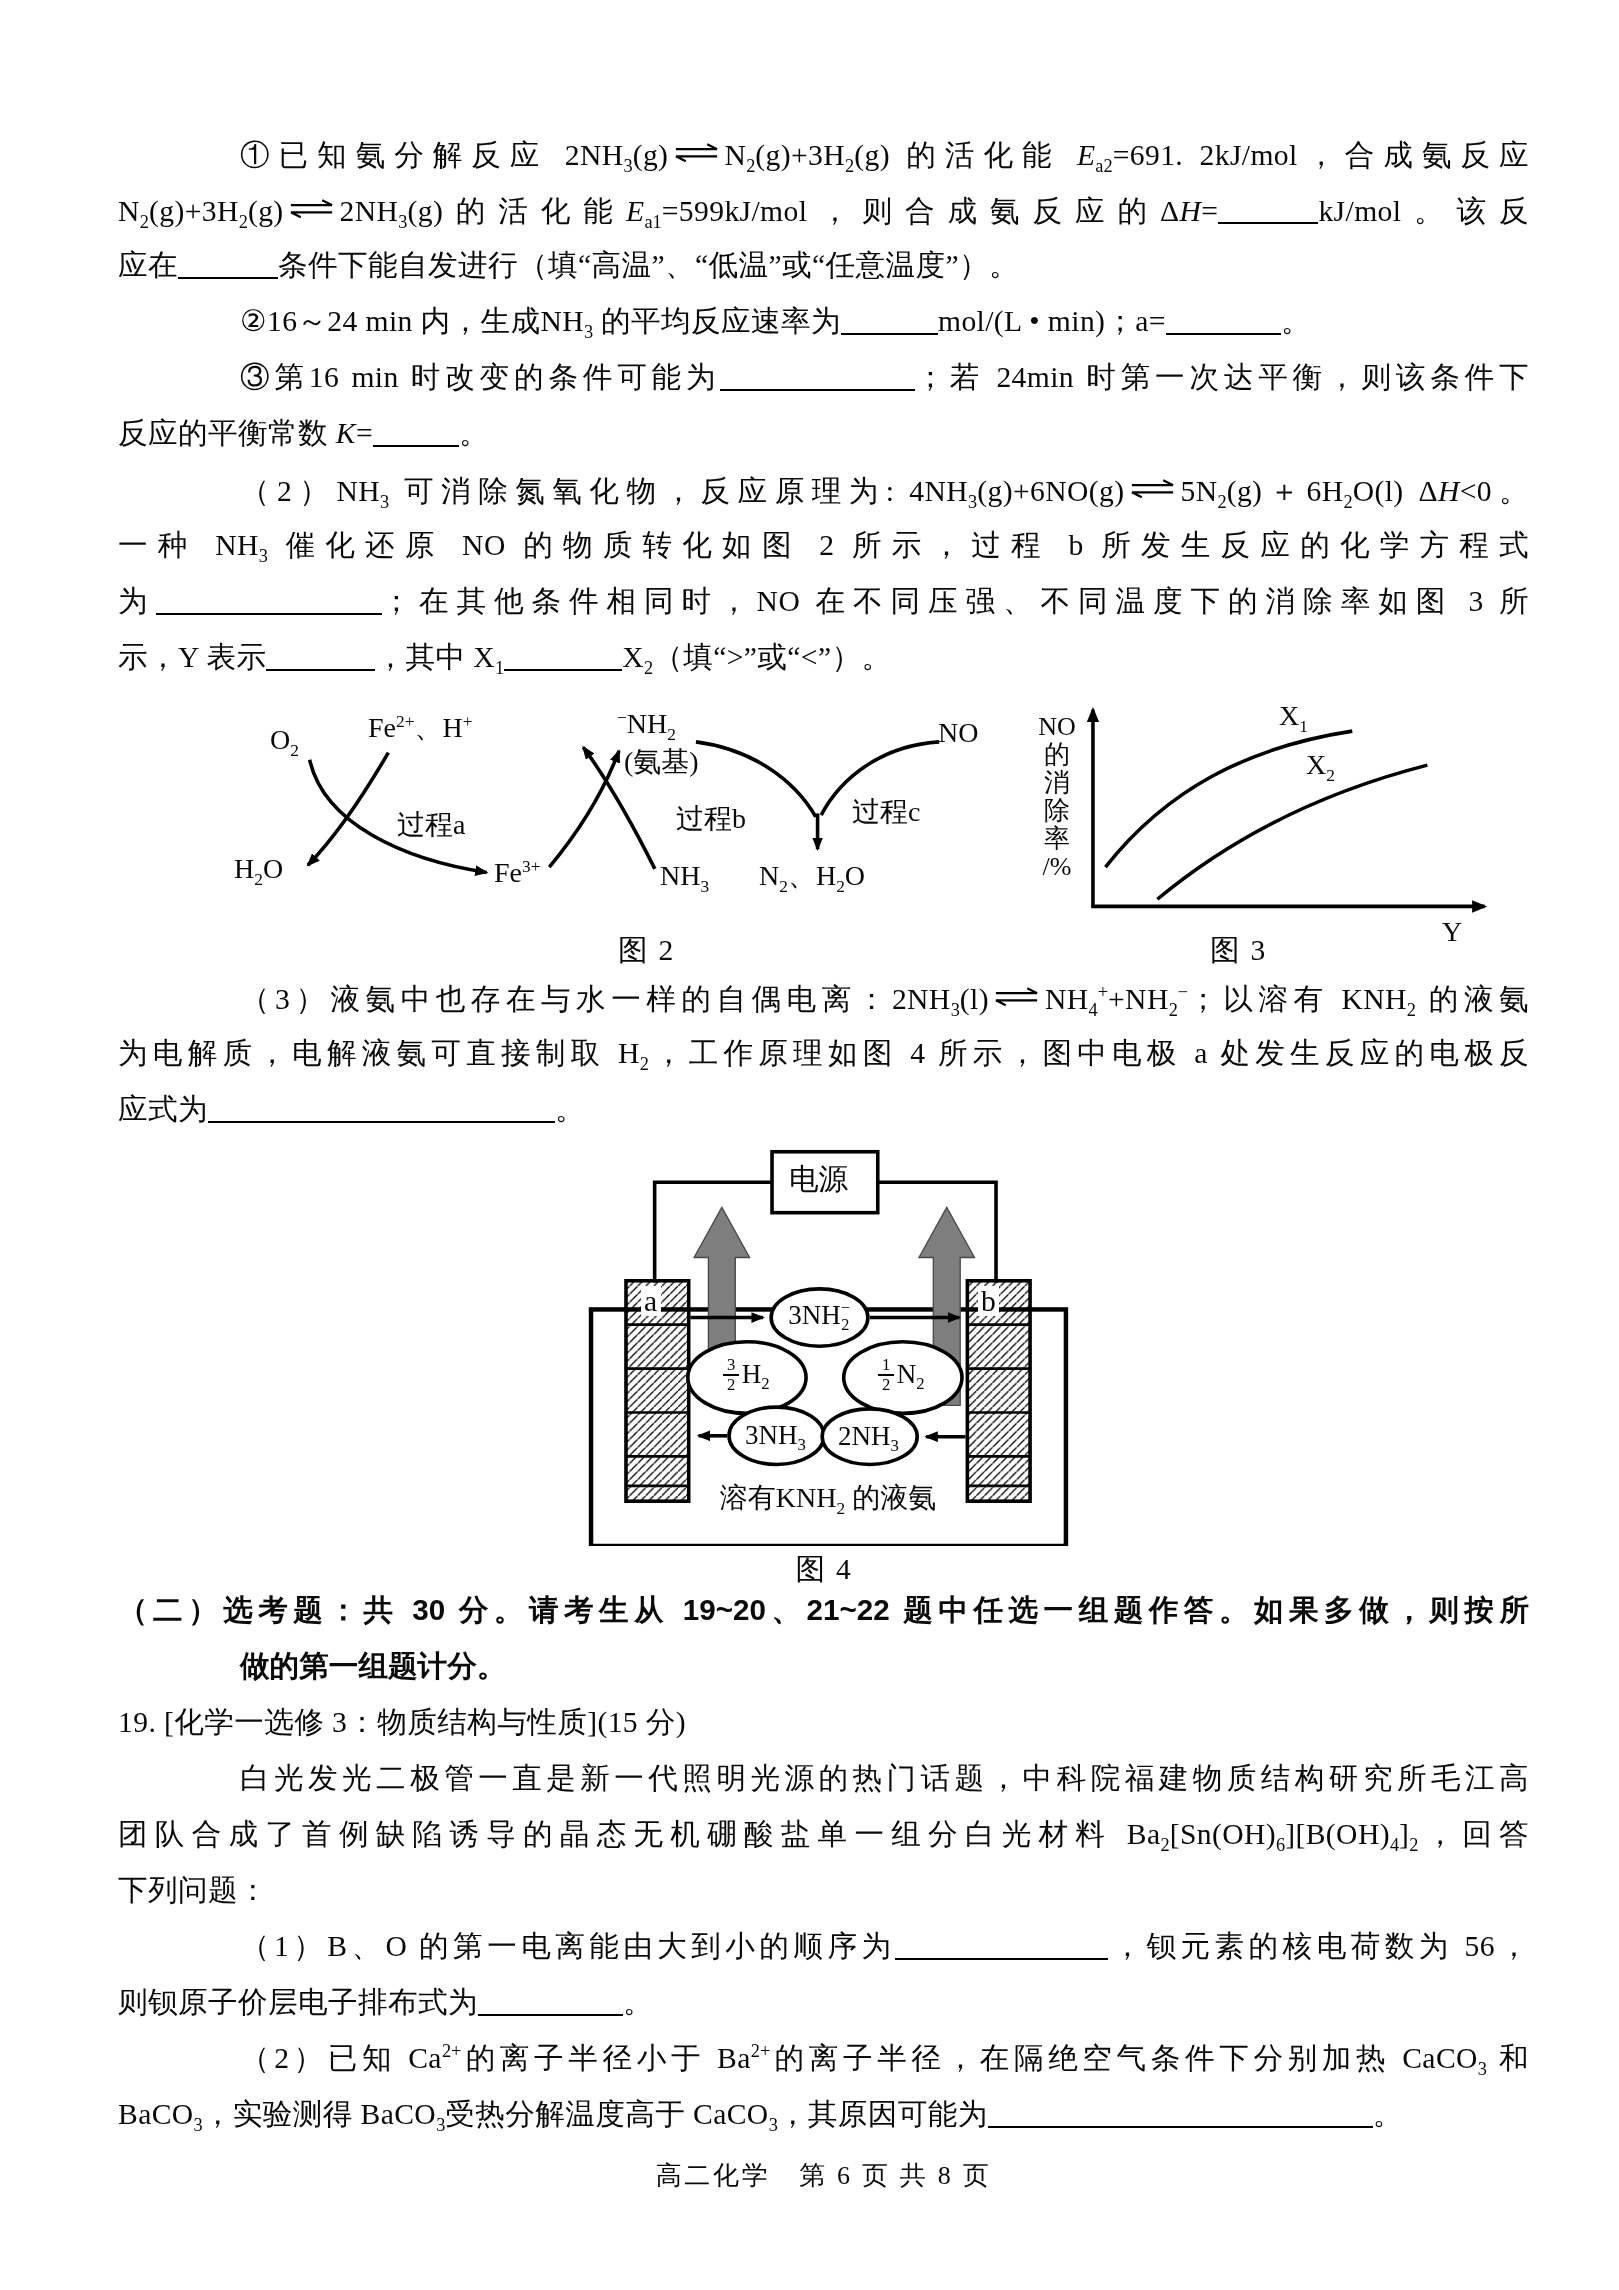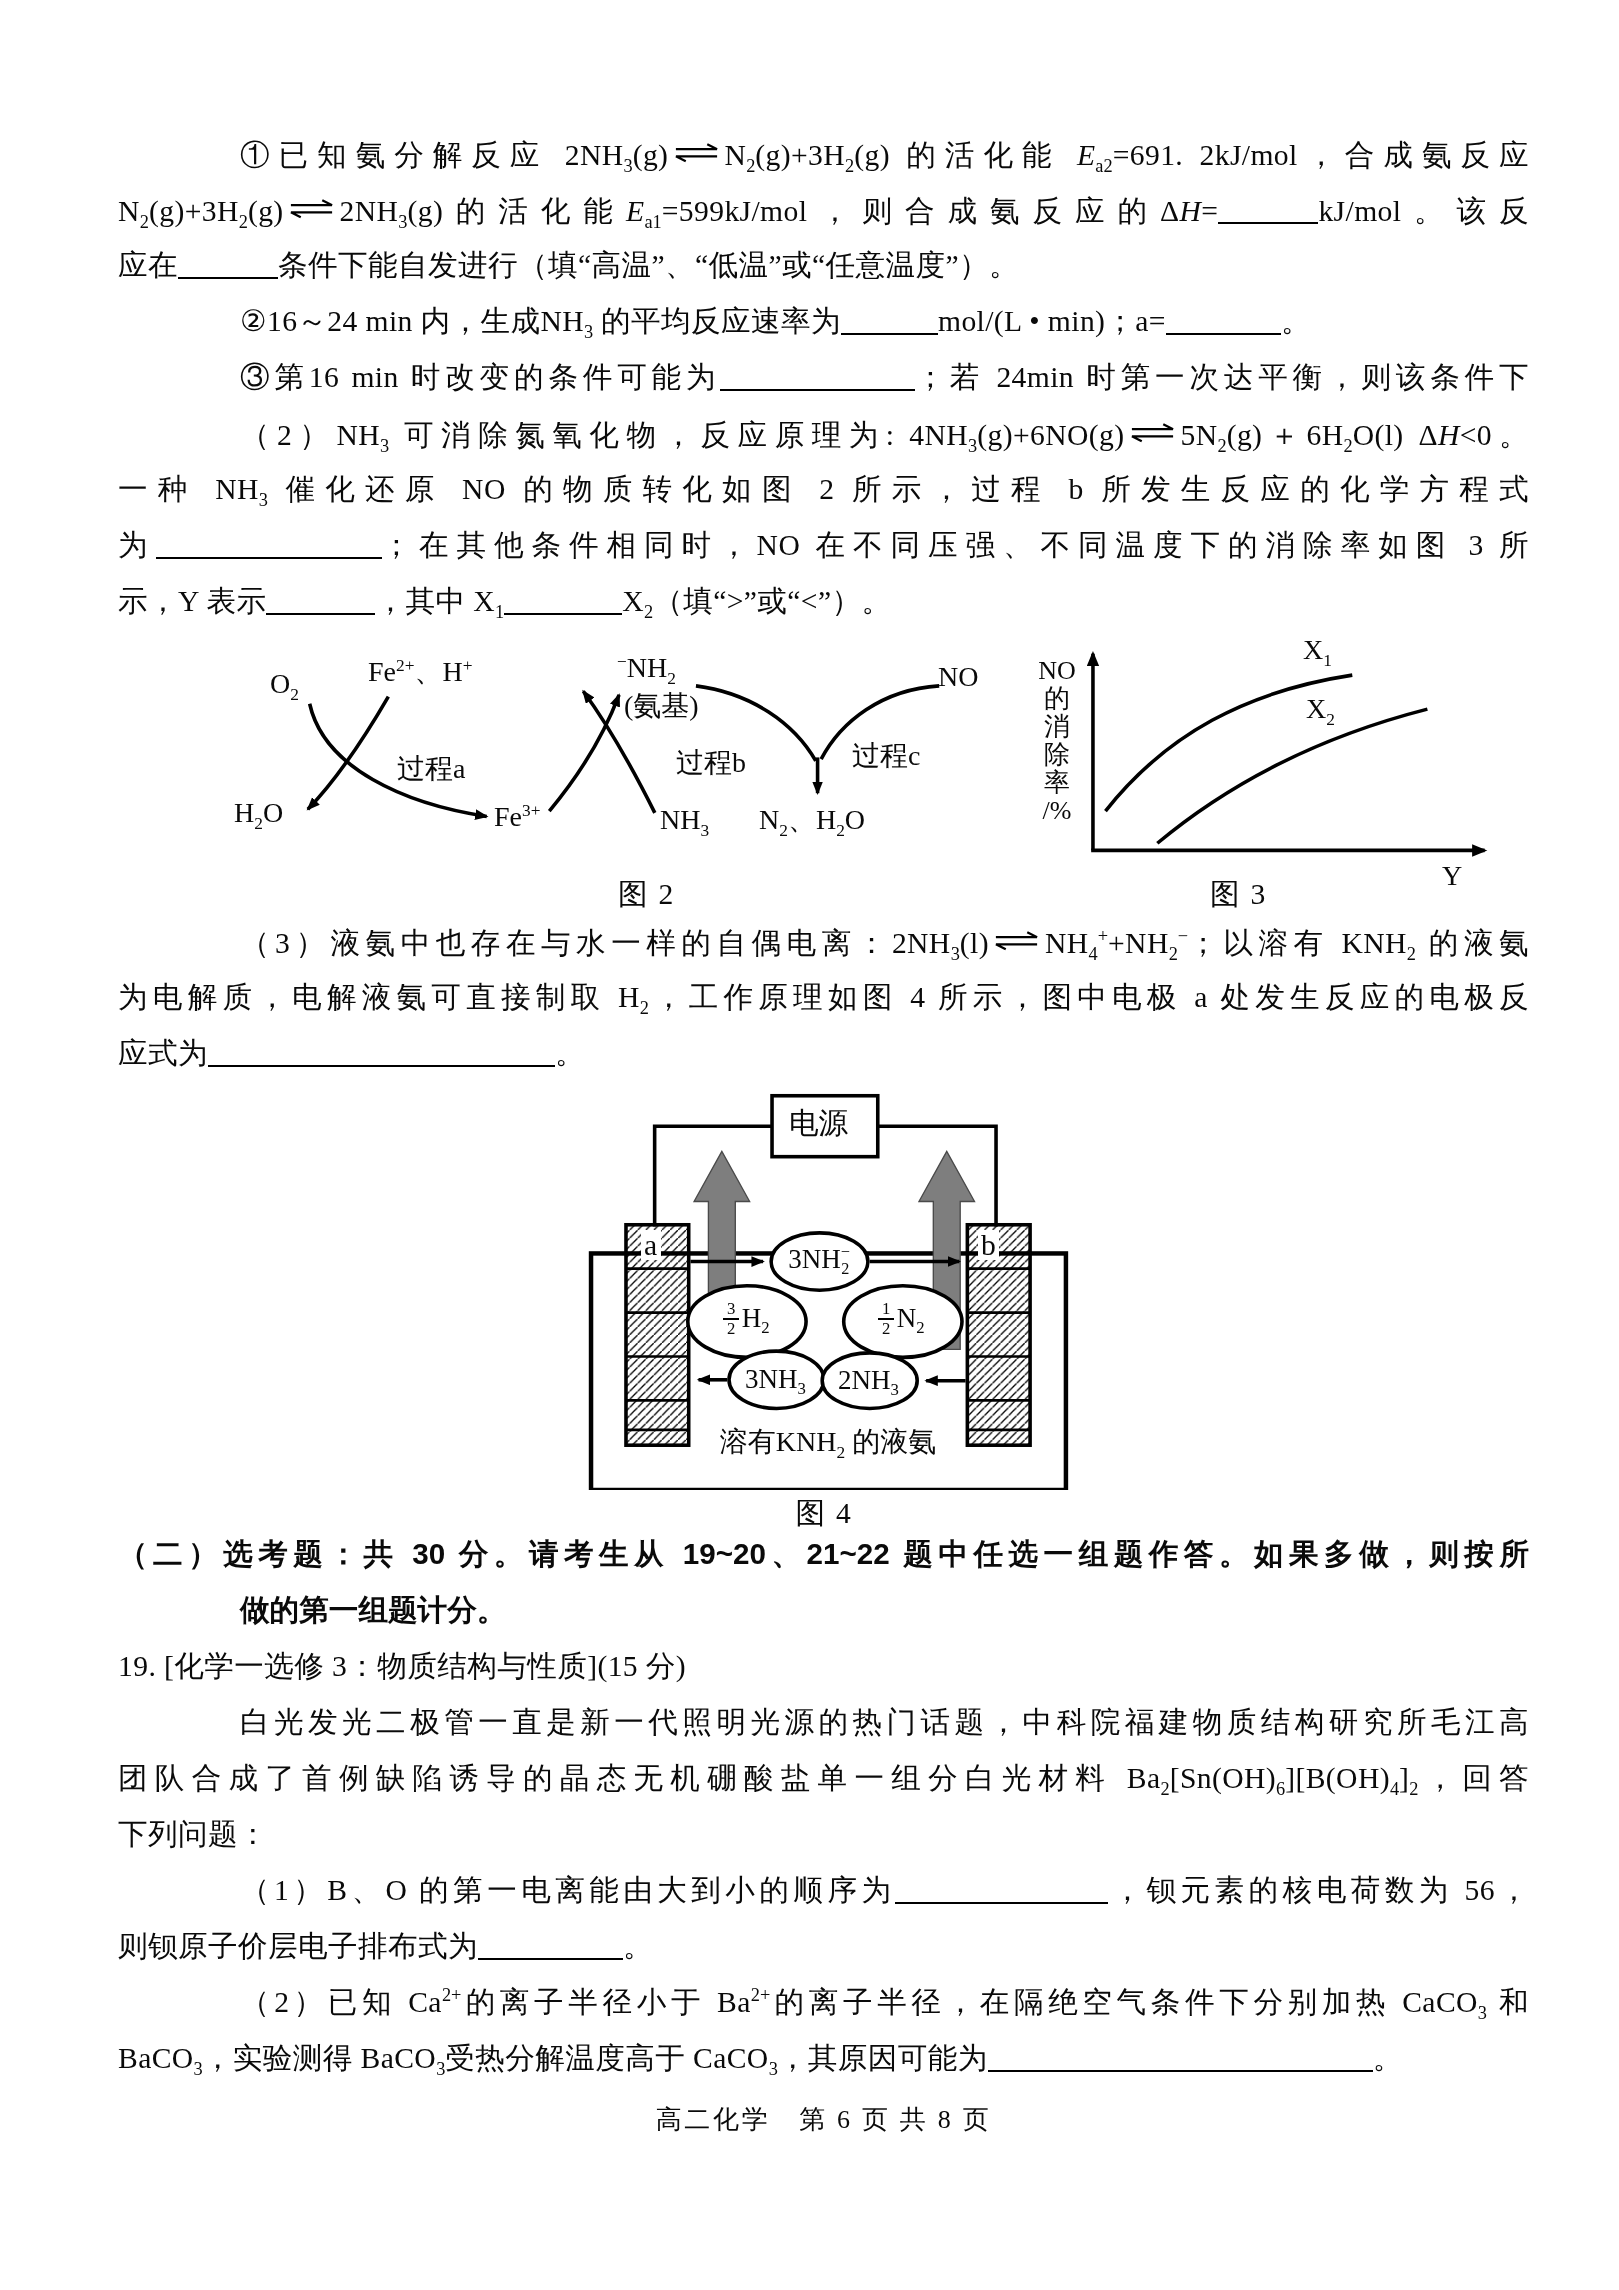--- a/index.html
+++ b/index.html
@@ -47,20 +47,21 @@
           </svg></span>N<sub>2</sub>(g)+3H<sub>2</sub>(g) 的活化能 <i>E</i><sub>a2</sub>=691. 2kJ/mol，合成氨反应</div>
     <div class="ln just">N<sub>2</sub>(g)+3H<sub>2</sub>(g)<span class="eqs"><svg width="47" height="21.5" viewBox="0 0 52 24" style="position:static">
             <path d="M3 8 H49 M49 8 L38 2.5" fill="none" stroke="#000" stroke-width="2.6"></path>
             <path d="M49 16 H3 M3 16 L14 21.5" fill="none" stroke="#000" stroke-width="2.6"></path>
           </svg></span>2NH<sub>3</sub>(g)的活化能<i>E</i><sub>a1</sub>=599kJ/mol，则合成氨反应的Δ<i>H</i>=<span class="bl" style="width: 100px;"></span>kJ/mol。该反</div>
     <div class="ln">应在<span class="bl" style="width: 100px;"></span>条件下能自发进行（填“高温”、“低温”或“任意温度”）。</div>
 
     <div class="ln ind">②16～24 min 内，生成NH<sub>3</sub> 的平均反应速率为<span class="bl" style="width: 97px;"></span>mol/(L • min)；a=<span class="bl" style="width: 115px;"></span>。</div>
 
     <div class="ln ind just">③第16 min 时改变的条件可能为<span class="bl" style="width: 195px;"></span>；若 24min 时第一次达平衡，则该条件下</div>
+    <div class="ln">反应的平衡常数 <i>K</i>=<span class="bl" style="width: 86px;"></span>。</div>
 
     <div class="ln ind just">（2）NH<sub>3</sub> 可消除氮氧化物，反应原理为: 4NH<sub>3</sub>(g)+6NO(g)<span class="eqs"><svg width="47" height="21.5" viewBox="0 0 52 24" style="position:static">
             <path d="M3 8 H49 M49 8 L38 2.5" fill="none" stroke="#000" stroke-width="2.6"></path>
             <path d="M49 16 H3 M3 16 L14 21.5" fill="none" stroke="#000" stroke-width="2.6"></path>
           </svg></span>5N<sub>2</sub>(g)＋6H<sub>2</sub>O(l)  Δ<i>H</i>&lt;0。</div>
     <div class="ln just">一种 NH<sub>3</sub> 催化还原 NO 的物质转化如图 2 所示，过程 b 所发生反应的化学方程式</div>
     <div class="ln just">为<span class="bl" style="width: 226px;"></span>；在其他条件相同时，NO 在不同压强、不同温度下的消除率如图 3 所</div>
     <div class="ln">示，Y 表示<span class="bl" style="width: 109px;"></span>，其中 X<sub>1</sub><span class="bl" style="width: 118px;"></span>X<sub>2</sub>（填“&gt;”或“&lt;”）。</div>
 
     <div class="figrow">
@@ -108,21 +109,21 @@
           <path d="M 150,234 C 235,163 335,114 452,84" fill="none" stroke="#000" stroke-width="4"></path>
         </svg>
         <div class="ylab">
           <div>NO</div>
           <div>的</div>
           <div>消</div>
           <div>除</div>
           <div>率</div>
           <div>/%</div>
         </div>
-        <div class="figlab" style="left:256px;top:0;margin-left:24px;">X<sub>1</sub></div>
+        <div class="figlab" style="left:256px;top:10px;">X<sub>1</sub></div>
         <div class="figlab" style="left:283px;top:59px;">X<sub>2</sub></div>
         <div class="figlab" style="left:419px;top:226px;">Y</div>
         <div class="figcap" style="left:166px;top:240px;">图 3</div>
       </div>
     </div>
 
     <div class="ln ind just">（3）液氨中也存在与水一样的自偶电离：2NH<sub>3</sub>(l)<span class="eqs"><svg width="47" height="21.5" viewBox="0 0 52 24" style="position:static">
             <path d="M3 8 H49 M49 8 L38 2.5" fill="none" stroke="#000" stroke-width="2.6"></path>
             <path d="M49 16 H3 M3 16 L14 21.5" fill="none" stroke="#000" stroke-width="2.6"></path>
           </svg></span>NH<sub>4</sub><sup>+</sup>+NH<sub>2</sub><sup>−</sup>；以溶有 KNH<sub>2</sub> 的液氨</div>

